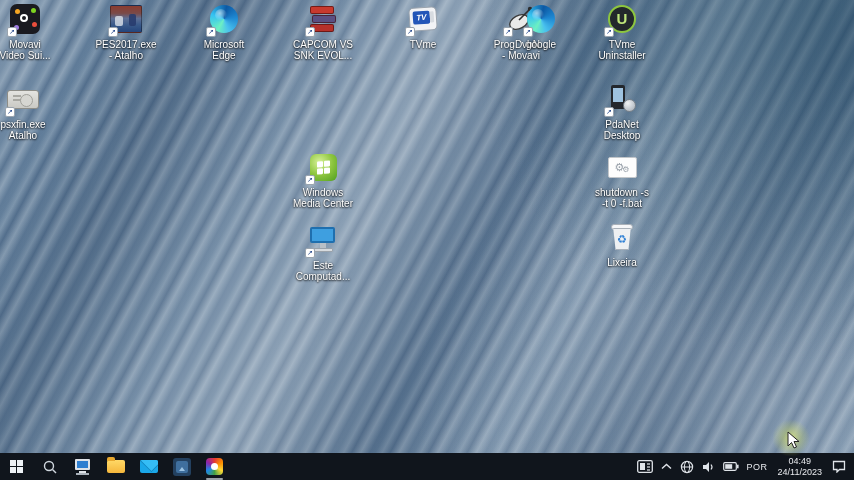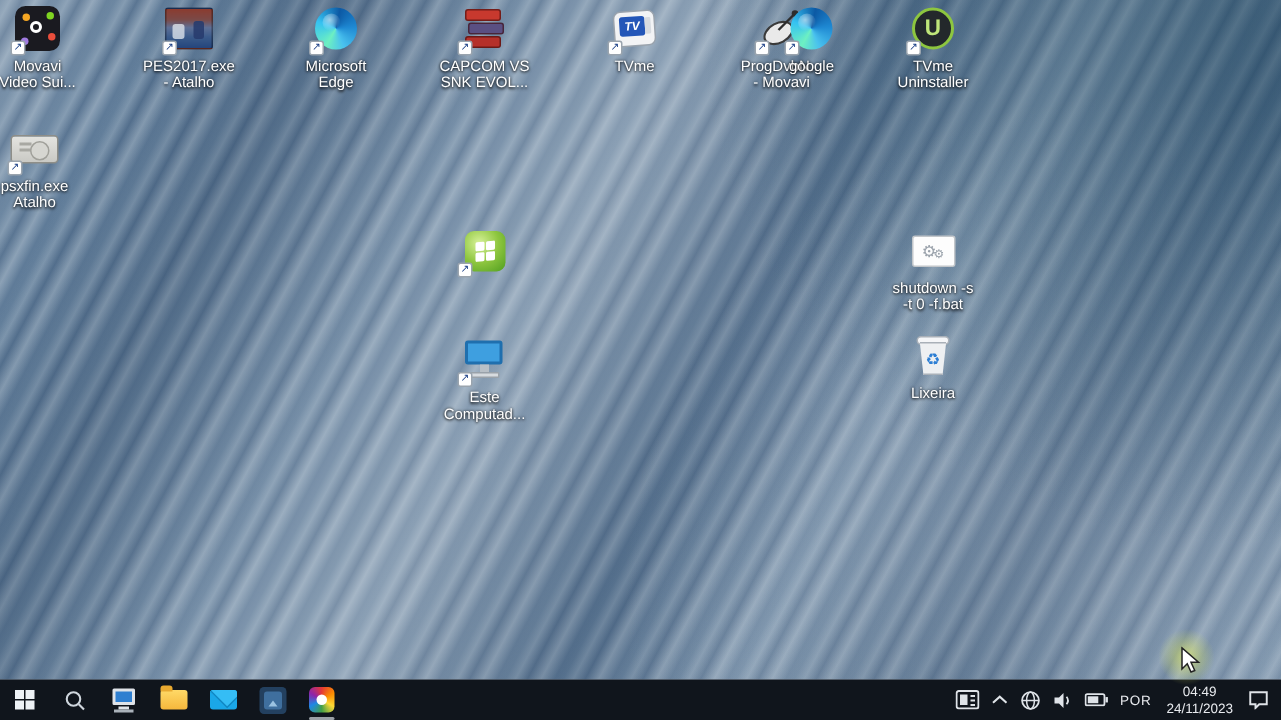--- a/index.html
+++ b/index.html
@@ -250,33 +250,46 @@
 
     <div class="dicon" id="ic-psxfin">
       <div class="art">
         <div class="psx-box"></div>
         <div class="sc">↗</div>
       </div>
       <div class="lbl">psxfin.exe
 Atalho</div>
     </div>
 
+    <div class="dicon" id="ic-pdanet">
+      <div class="art">
+        <div class="pda-box">
+            <div class="phone"></div>
+            <div class="globe"></div>
+          </div>
+        <div class="sc">↗</div>
+      </div>
+      <div class="lbl">PdaNet
+Desktop</div>
+    </div>
 
     <div class="dicon" id="ic-wmc">
       <div class="art">
         <div class="wmc-box">
             <div class="wmc-flag">
               <span></span>
               <span></span>
               <span></span>
               <span></span>
             </div>
           </div>
         <div class="sc">↗</div>
       </div>
+      <div class="lbl">Windows
+Media Center</div>
     </div>
 
     <div class="dicon" id="ic-shut">
       <div class="art">
         <div class="bat-box">
             <span class="g1">⚙</span>
             <span class="g2">⚙</span>
           </div>
       </div>
       <div class="lbl">shutdown -s

